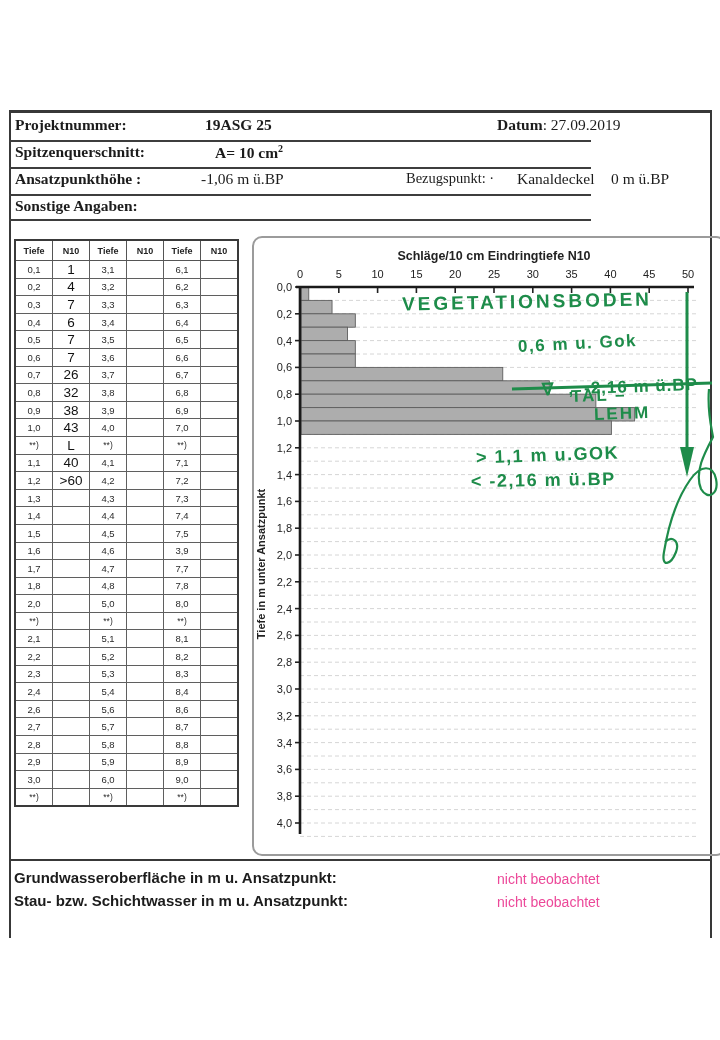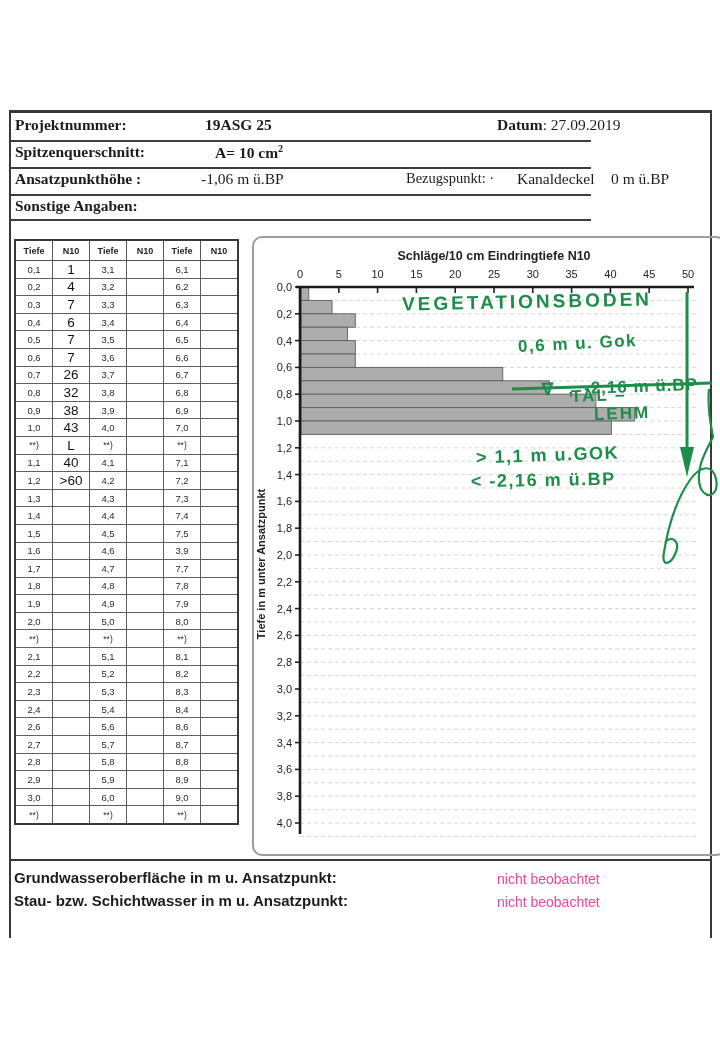--- a/index.html
+++ b/index.html
@@ -217,28 +217,20 @@
           <td class="n10v"></td>
           <td class="dep">7,7</td>
           <td class="n10v"></td>
         </tr>
         <tr>
           <td class="dep">1,8</td>
           <td class="n10v"></td>
           <td class="dep">4,8</td>
           <td class="n10v"></td>
           <td class="dep">7,8</td>
-          <td class="n10v"></td>
-        </tr>
-        <tr>
-          <td class="dep">1,9</td>
-          <td class="n10v"></td>
-          <td class="dep">4,9</td>
-          <td class="n10v"></td>
-          <td class="dep">7,9</td>
           <td class="n10v"></td>
         </tr>
         <tr>
           <td class="dep">2,0</td>
           <td class="n10v"></td>
           <td class="dep">5,0</td>
           <td class="n10v"></td>
           <td class="dep">8,0</td>
           <td class="n10v"></td>
         </tr>

